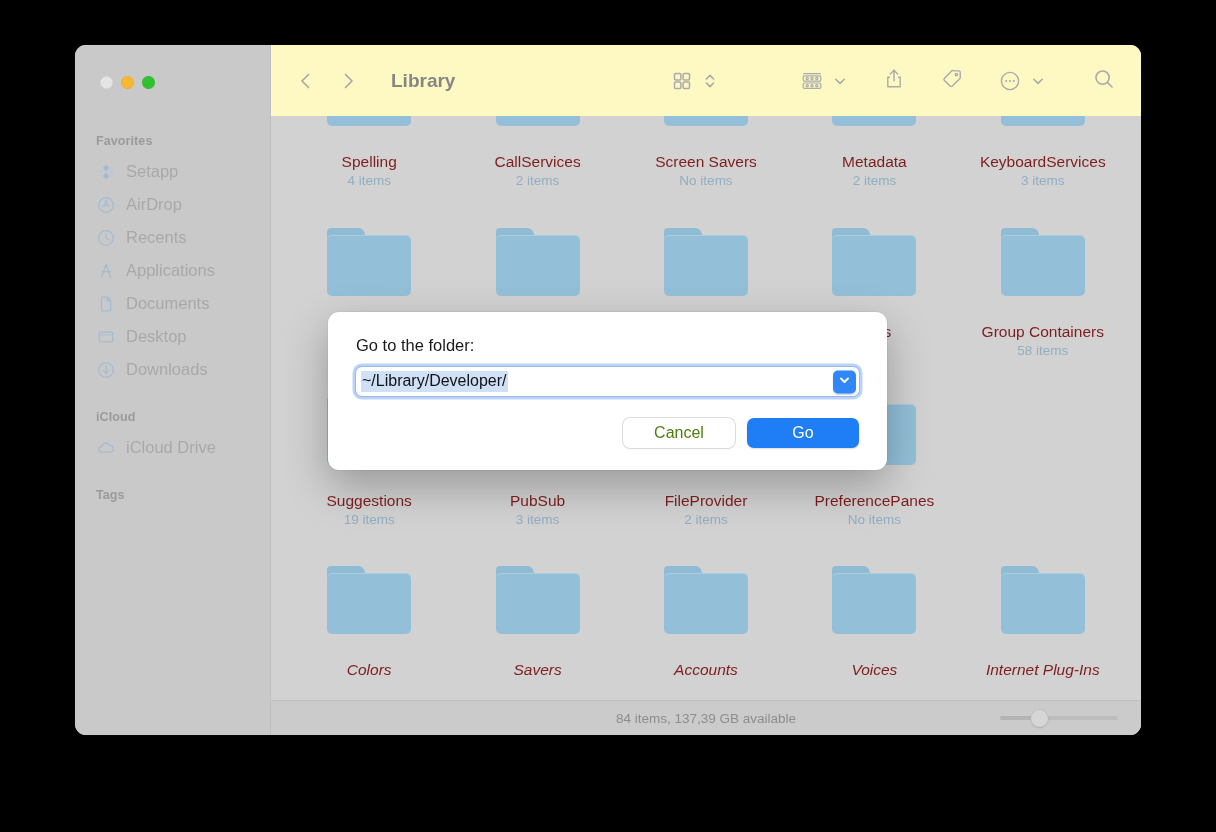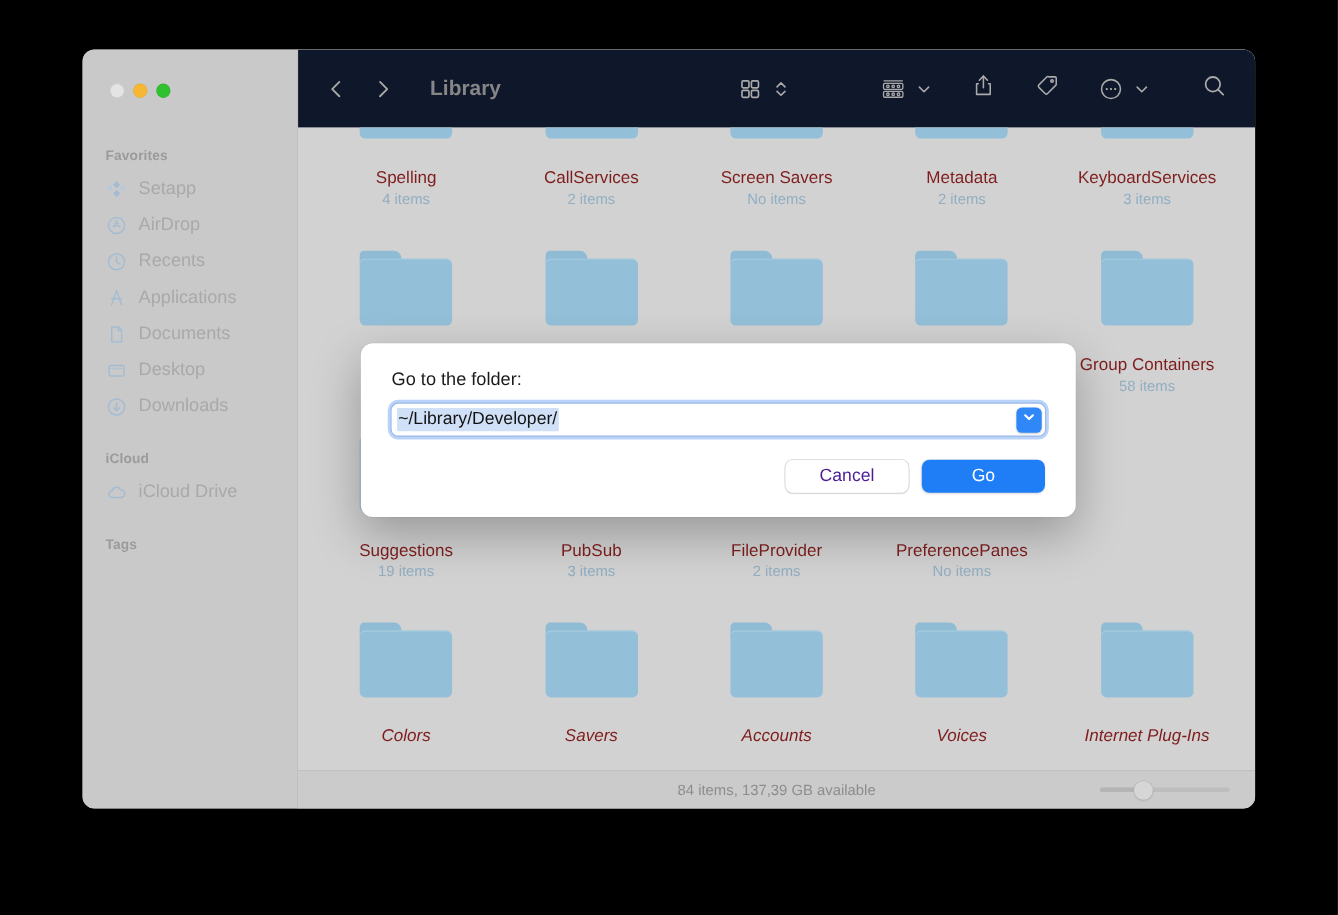--- a/index.html
+++ b/index.html
@@ -94,21 +94,21 @@
     display: flex;
     flex-direction: column;
     min-width: 0;
     background: #d2d2d2;
   }
 
   
   .toolbar {
     height: 71px;
     flex: 0 0 71px;
-    background: #0f172a;
+    background: #fef9c3;
     display: flex;
     align-items: center;
     padding: 0 20px 0 14px;
     gap: 0;
     position: relative;
   }
   .tb-btn {
     display: flex; align-items: center; justify-content: center;
     color: #a8a8a8;
     cursor: default;
@@ -233,21 +233,21 @@
     border-radius: 50%;
     background: #d6d6d6;
     box-shadow: 0 0 0 0.5px #b5b5b5, 0 1px 2px rgba(0,0,0,0.15);
   }
 
   
   .dialog {
     position: absolute;
     left: 328px;
     top: 312px;
-    width: 650px;
+    width: 559px;
     height: 158px;
     background: #ffffff;
     border-radius: 11px;
     box-shadow: 0 16px 44px rgba(0,0,0,0.28), 0 0 0 0.5px rgba(0,0,0,0.07);
     padding: 24px 28px 22px 28px;
     display: flex;
     flex-direction: column;
   }
   .dlg-label {
     font-size: 16.5px;
@@ -299,21 +299,21 @@
     font-size: 16px;
     display: flex;
     align-items: center;
     justify-content: center;
     cursor: default;
     border: none;
     font-family: "Liberation Sans", sans-serif;
   }
   .btn.secondary {
     background: #ffffff;
-    color: #4c1d95;
+    color: #4d7c0f;
     box-shadow: 0 0 0 0.8px #d4d4d4, 0 1px 1.5px rgba(0,0,0,0.09);
   }
   .btn.primary {
     background: #1f7ef5;
     color: #ffffff;
     box-shadow: 0 1px 2px rgba(0,0,0,0.14);
   }
 </style>
 </head>
 <body>

